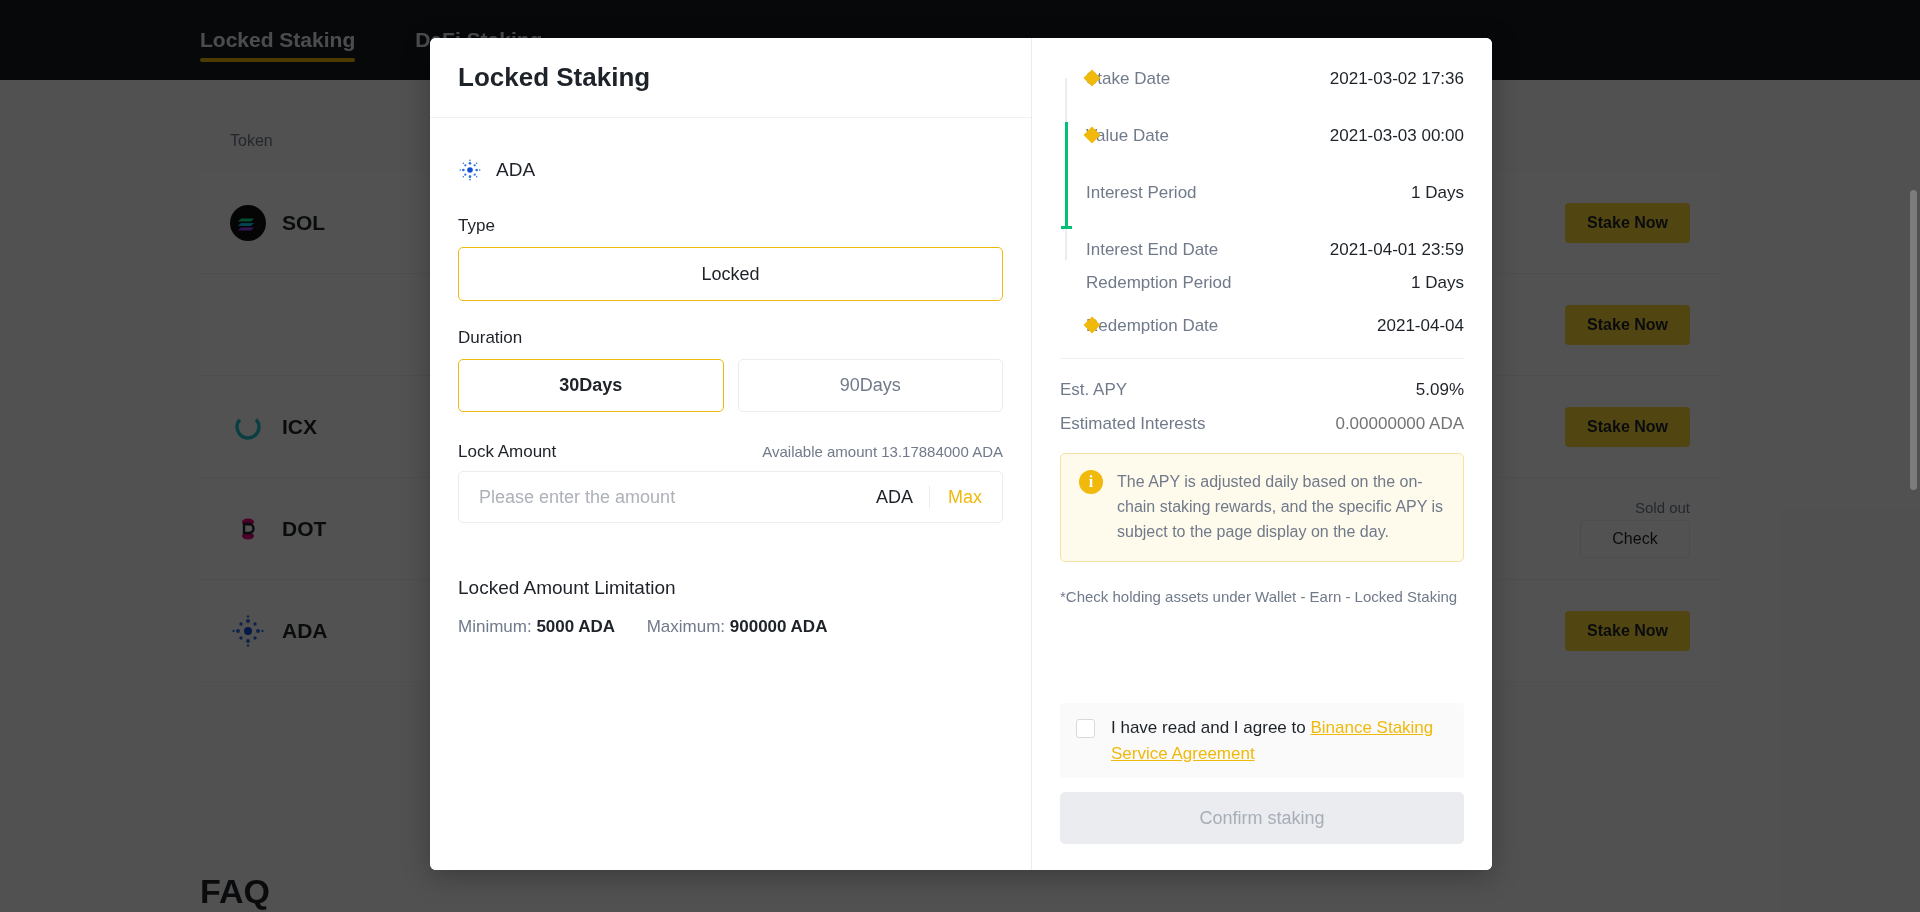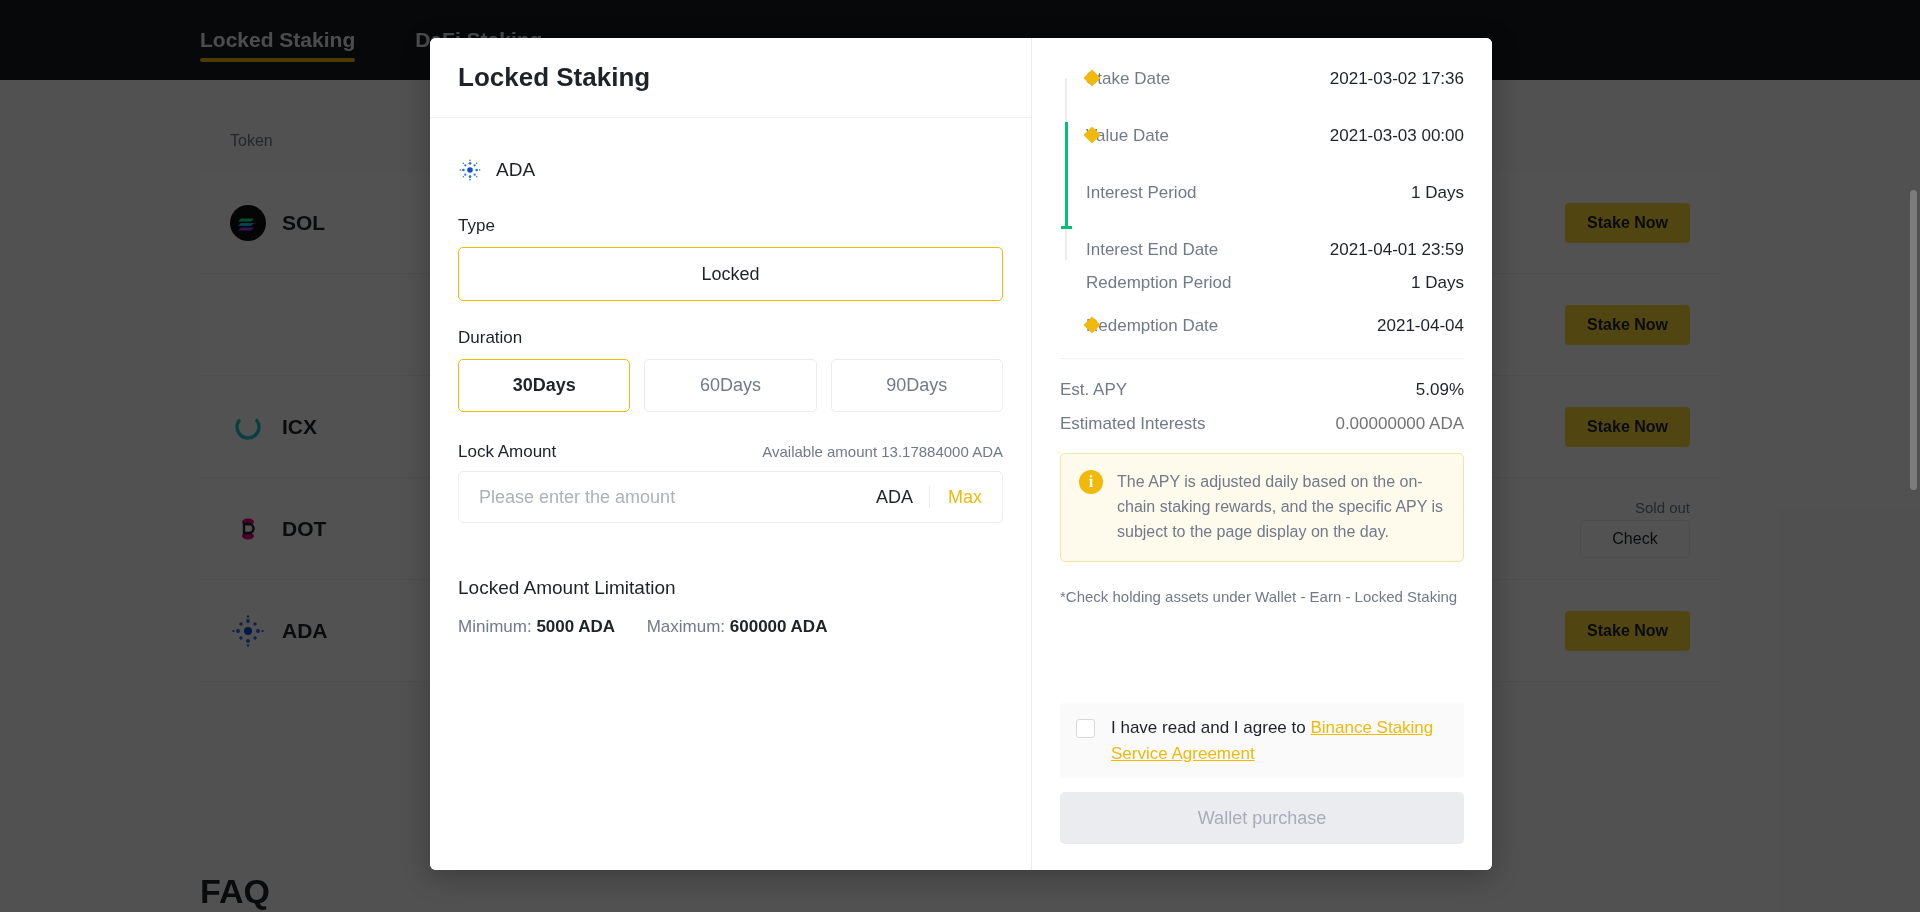--- a/index.html
+++ b/index.html
@@ -417,23 +417,20 @@
         <div class="type-box">
           <span>Locked</span>
         </div>
 
         <div class="field-label" style="margin-top:27px;">Duration</div>
         <div class="duration-row">
           <div class="dur-btn sel">
             <span>30Days</span>
           </div>
           <div class="dur-btn">
-            <span>60Days</span>
-          </div>
-          <div class="dur-btn">
             <span>90Days</span>
           </div>
         </div>
 
         <div class="amount-head" style="margin-top:30px;">
           <span class="lbl">Lock Amount</span>
           <span class="avail">Available amount 13.17884000 ADA</span>
         </div>
         <div class="amount-input-row">
           <input type="text" placeholder="Please enter the amount" style="">
@@ -441,21 +438,21 @@
           <span class="vdiv"></span>
           <button class="maxbtn">Max</button>
         </div>
 
         <div class="limit-title">Locked Amount Limitation</div>
         <div class="limit-line">
           <span>Minimum:</span>
           <b>5000 ADA</b>
           <span class="limit-gap"></span>
           <span>Maximum:</span>
-          <b>600000 ADA</b>
+          <b>900000 ADA</b>
         </div>
       </div>
     </div>
 
     <div id="right-panel">
 
       <div class="timeline">
         <div class="tl-line" style="top:16px; height:182px;"></div>
         <div class="tl-green" style="top:60px; height:106px;"></div>
         <div class="tl-cap" style="top:164px;"></div>
@@ -513,18 +510,18 @@
 
       <div class="spacer"></div>
 
       <div class="agree-box">
         <span class="cbox"></span>
         <span class="agree-text">
           <span>I have read and I agree to </span><a>Binance Staking Service Agreement</a>
         </span>
       </div>
 
-      <button id="confirm-btn">Wallet purchase</button>
+      <button id="confirm-btn">Confirm staking</button>
     </div>
   </div>
 
   <div id="scrollbar"></div>
 </div>
 
 </body></html>

